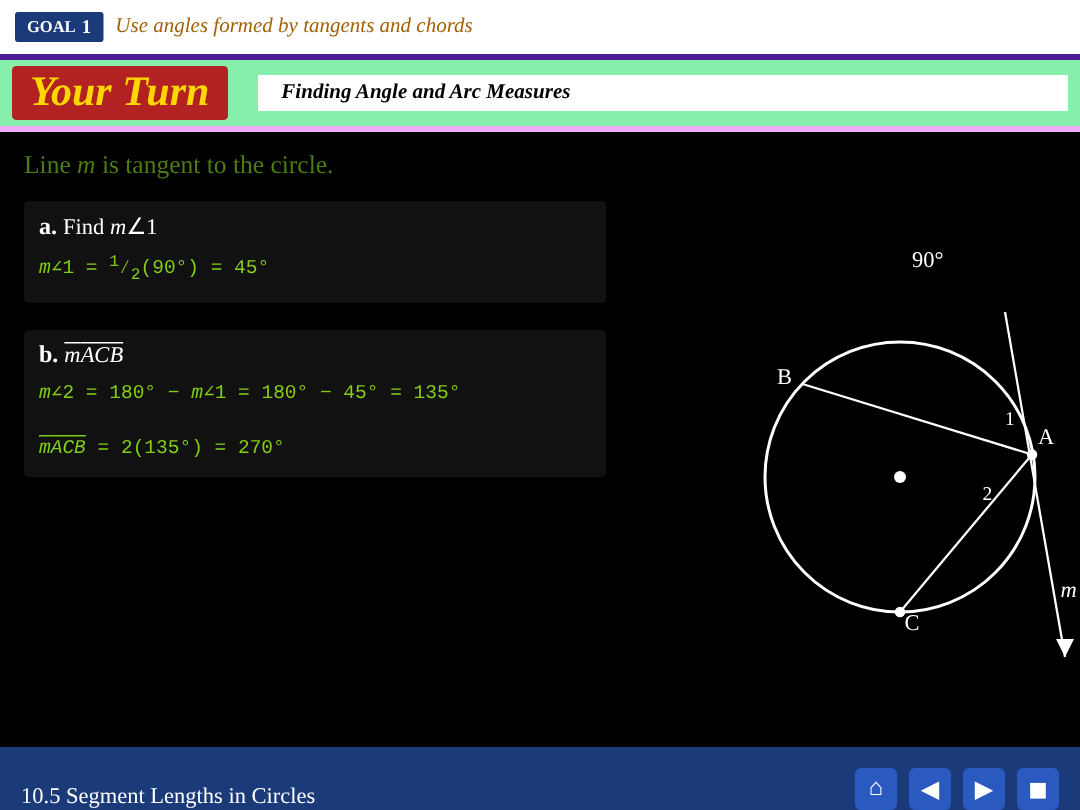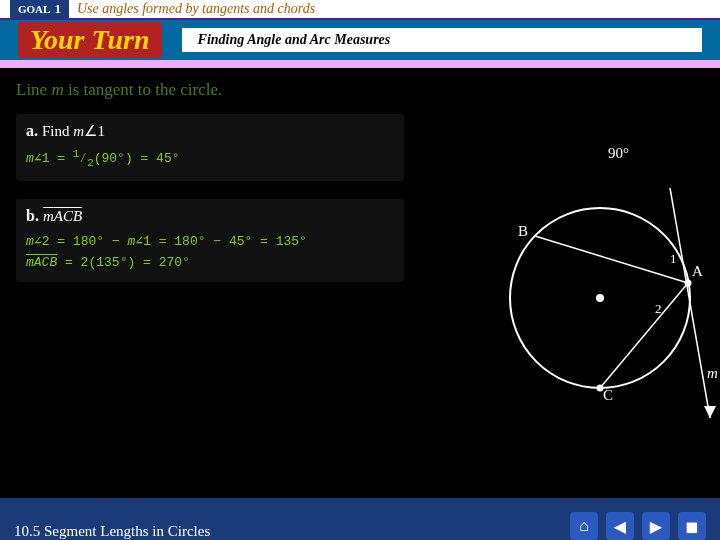--- a/index.html
+++ b/index.html
@@ -11,22 +11,22 @@
       overflow: hidden;
       position: relative;
     }
 
     
     .goal-bar {
       display: flex;
       align-items: center;
       background: #fff;
       padding: 4px 10px;
-      border-bottom: 2px solid #4c1d95;
-      height: 20px;
+      border-bottom: 4px solid #4c1d95;
+      height: 40px;
     }
     .goal-badge {
       background: #1a3a7a;
       color: #fff;
       font-weight: bold;
       font-size: 13px;
       padding: 2px 8px;
       margin-right: 8px;
       border-radius: 2px;
       display: flex;
@@ -39,24 +39,24 @@
     .goal-text {
       font-size: 14px;
       color: #a16207;
       font-style: italic;
     }
 
     
     .your-turn-banner {
       display: flex;
       align-items: center;
-      background: #0369a1;
+      background: #86efac;
       height: 48px;
-      padding: 0 18px;
-      border-bottom: 8px solid #f0abfc;
+      padding: 0 8px;
+      border-bottom: 4px solid #f0abfc;
     }
     .your-turn-label {
       color: #fff;
       font-size: 28px;
       font-style: italic;
       font-weight: bold;
       font-family: 'Times New Roman', Times, serif;
       margin-right: 20px;
       background: #b22222;
       padding: 2px 12px;
@@ -217,21 +217,21 @@
     </div>
 
     <div class="section-b">
       <div class="find-text">
         <span class="section-label">b. </span>
         <span class="underline-text"><em>m</em>​<em>ACB</em></span>
       </div>
       <div class="math-line">
         <em>m</em>∠2 = 180° − <em>m</em>∠1 = 180° − 45° = 135°
       </div>
-      <div class="math-line" style="margin-top:6px;">
+      <div class="math-line" style="margin-top:22px;">
         <span class="underline-text"><em>m</em>​<em>ACB</em></span> = 2(135°) = 270°
       </div>
     </div>
   </div>
 
   <div class="right-panel">
     <svg width="260" height="300" viewBox="0 0 260 300">
 
       <text x="148" y="30" fill="white" font-size="15" font-family="Times New Roman">90°</text>
 

